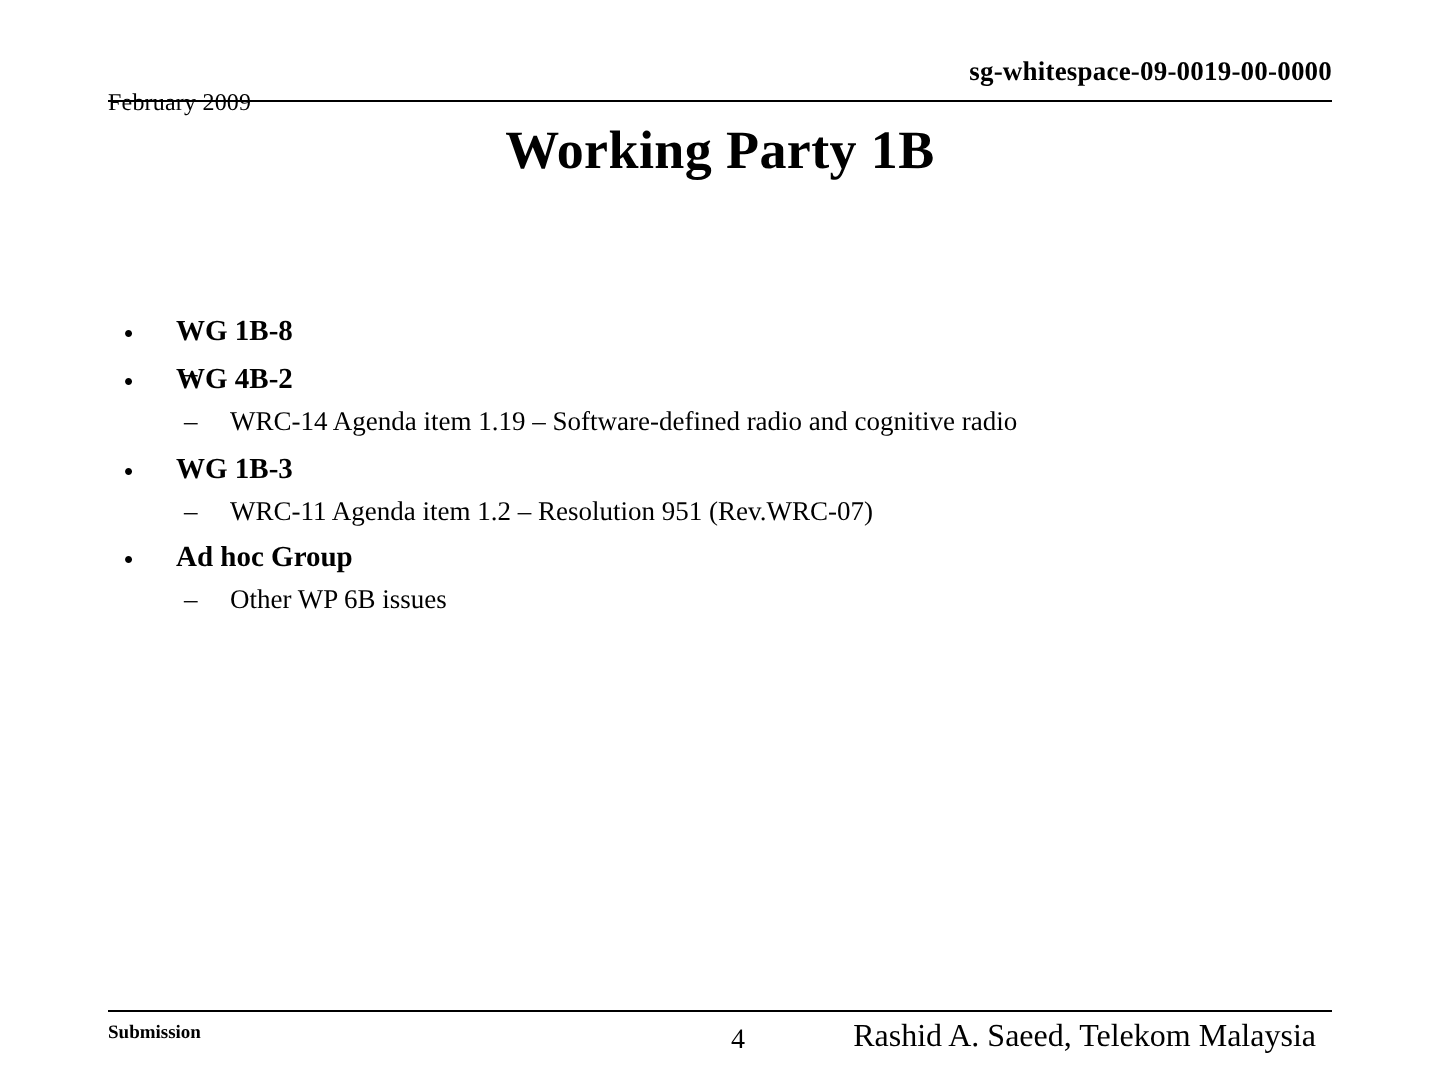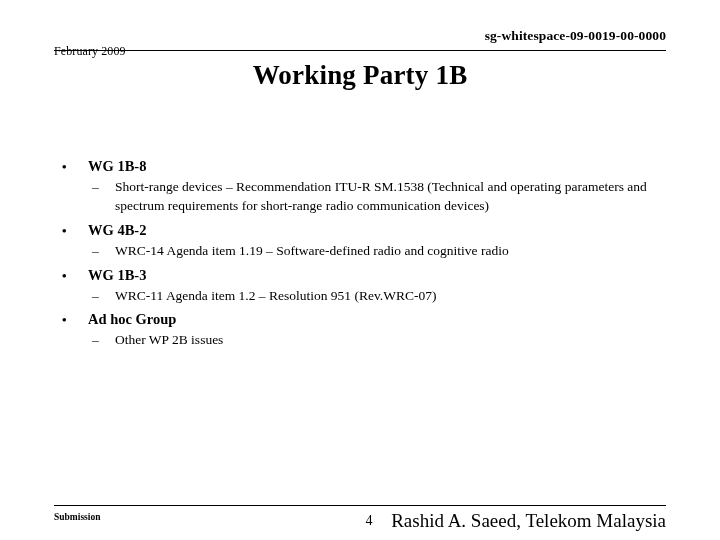--- a/index.html
+++ b/index.html
@@ -135,23 +135,23 @@
     position: absolute;
     left: 300px;
     top: 7px;
     width: 30px;
     text-align: center;
     font-size: 14px;
     white-space: nowrap;
   }
   .footer-author {
     position: absolute;
-    right: 0;
+    right: 8px;
     top: 4px;
-    font-size: 19px;
+    font-size: 16px;
     white-space: nowrap;
   }
 </style>
 </head>
 <body>
 
 <div class="slide">
 
   <div class="slide-header">
     <span class="header-date">February 2009</span>
@@ -162,21 +162,20 @@
 
   <div class="slide-body">
 
     <div class="group gap-1b1">
       <div class="l1">
         <span class="bullet-dot">•</span>
         <span>WG 1B-8</span>
       </div>
       <div class="l2">
         <span class="bullet-dash">–</span>
-        <span>Short-range devices – Recommendation ITU-R SM.1538 (Technical and operating parameters and spectrum requirements for short-range radio communication devices)</span>
       </div>
     </div>
 
     <div class="group gap-1b2">
       <div class="l1">
         <span class="bullet-dot">•</span>
         <span>WG 4B-2</span>
       </div>
       <div class="l2">
         <span class="bullet-dash">–</span>
@@ -195,21 +194,21 @@
       </div>
     </div>
 
     <div class="group">
       <div class="l1">
         <span class="bullet-dot">•</span>
         <span>Ad hoc Group</span>
       </div>
       <div class="l2">
         <span class="bullet-dash">–</span>
-        <span>Other WP 2B issues</span>
+        <span>Other WP 6B issues</span>
       </div>
     </div>
 
   </div>
 
   <div class="slide-footer">
     <span class="footer-submission">Submission</span>
     <span class="footer-pagenum">4</span>
     <span class="footer-author">Rashid A. Saeed, Telekom Malaysia</span>
   </div>

